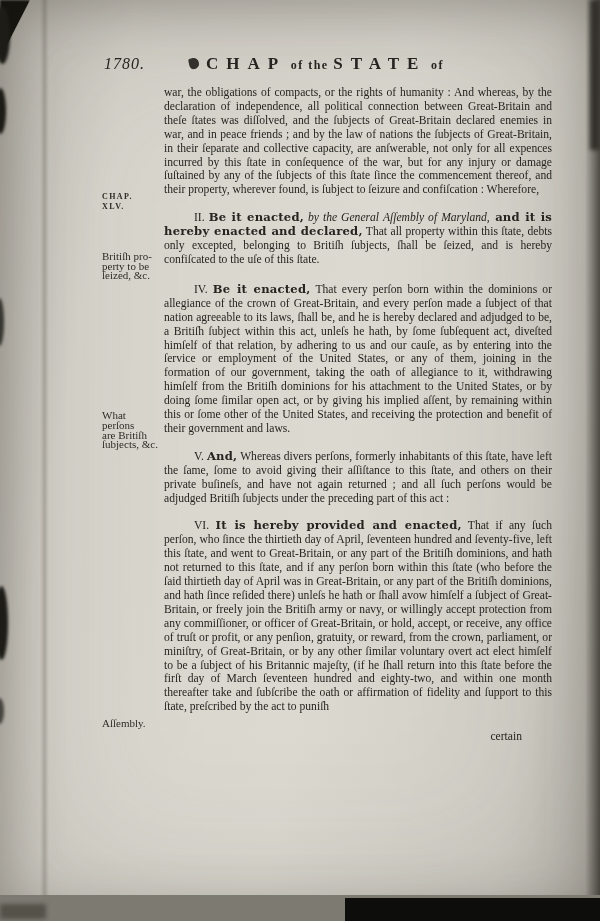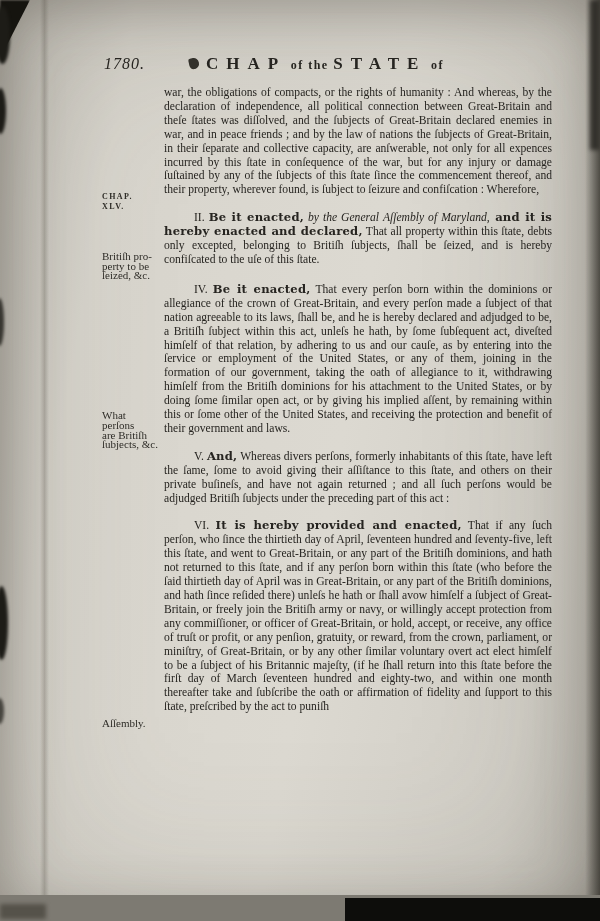--- a/index.html
+++ b/index.html
@@ -120,13 +120,14 @@
       </div>
       <div class="row">
         <div class="note"></div>
         <p class="para indent"><span class="plain">V. </span><span class="blackletter">And,</span><span class="plain"> Whereas divers perſons, formerly inhabitants of this ſtate, have left the ſame, ſome to avoid giving their aſſiſtance to this ſtate, and others on their private buſineſs, and have not again returned ; and all ſuch perſons would be adjudged Britiſh ſubjects under the preceding part of this act :</span></p>
       </div>
       <div class="row">
         <div class="note">Aſſembly.</div>
         <p class="para indent"><span class="plain">VI. </span><span class="blackletter">It is hereby provided and enacted,</span><span class="plain"> That if any ſuch perſon, who ſince the thirtieth day of April, ſeventeen hundred and ſeventy-five, left this ſtate, and went to Great-Britain, or any part of the Britiſh dominions, and hath not returned to this ſtate, and if any perſon born within this ſtate (who before the ſaid thirtieth day of April was in Great-Britain, or any part of the Britiſh dominions, and hath ſince reſided there) unleſs he hath or ſhall avow himſelf a ſubject of Great-Britain, or freely join the Britiſh army or navy, or willingly accept protection from any commiſſioner, or officer of Great-Britain, or hold, accept, or receive, any office of truſt or profit, or any penſion, gratuity, or reward, from the crown, parliament, or miniſtry, of Great-Britain, or by any other ſimilar voluntary overt act elect himſelf to be a ſubject of his Britannic majeſty, (if he ſhall return into this ſtate before the firſt day of March ſeventeen hundred and eighty-two, and within one month thereafter take and ſubſcribe the oath or affirmation of fidelity and ſupport to this ſtate, preſcribed by the act to puniſh</span></p>
       </div>
     </div>
+  <div class="catchword">certain</div>
 </div>
 
 </body></html>

